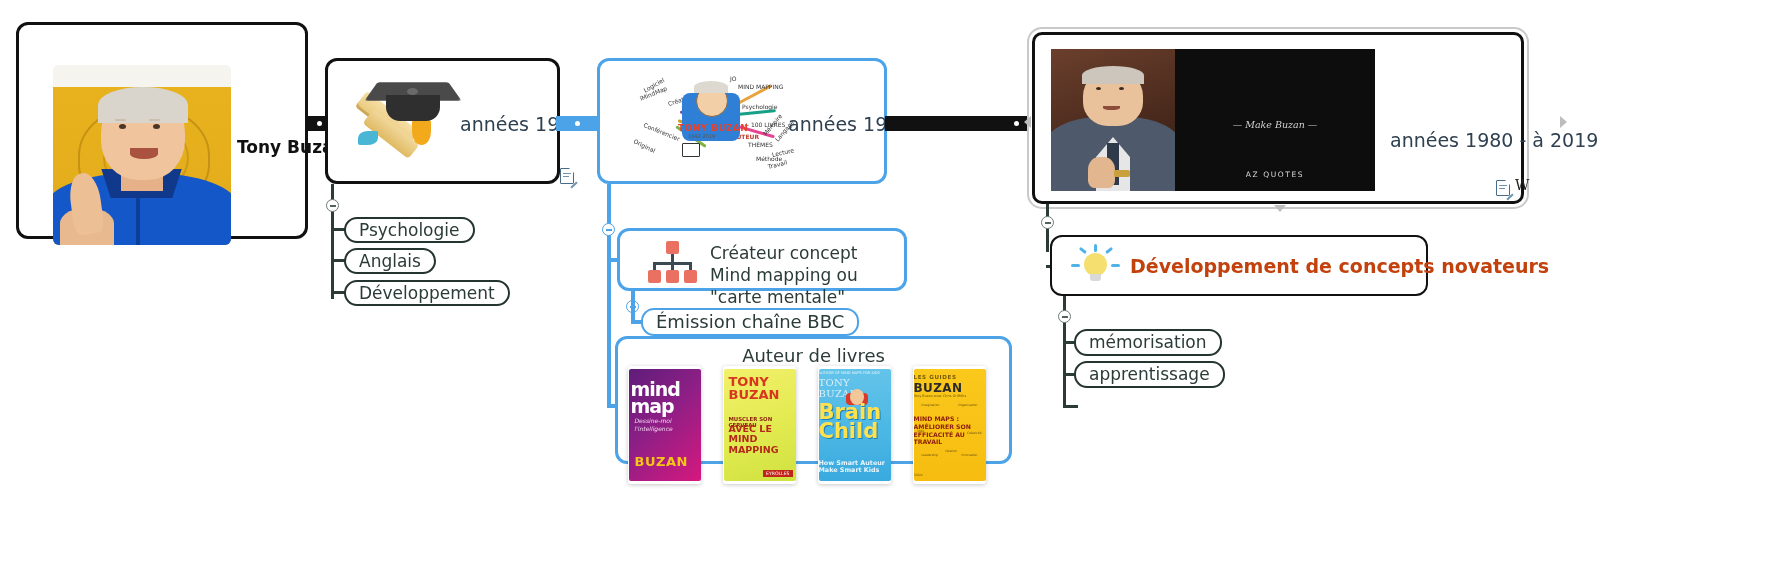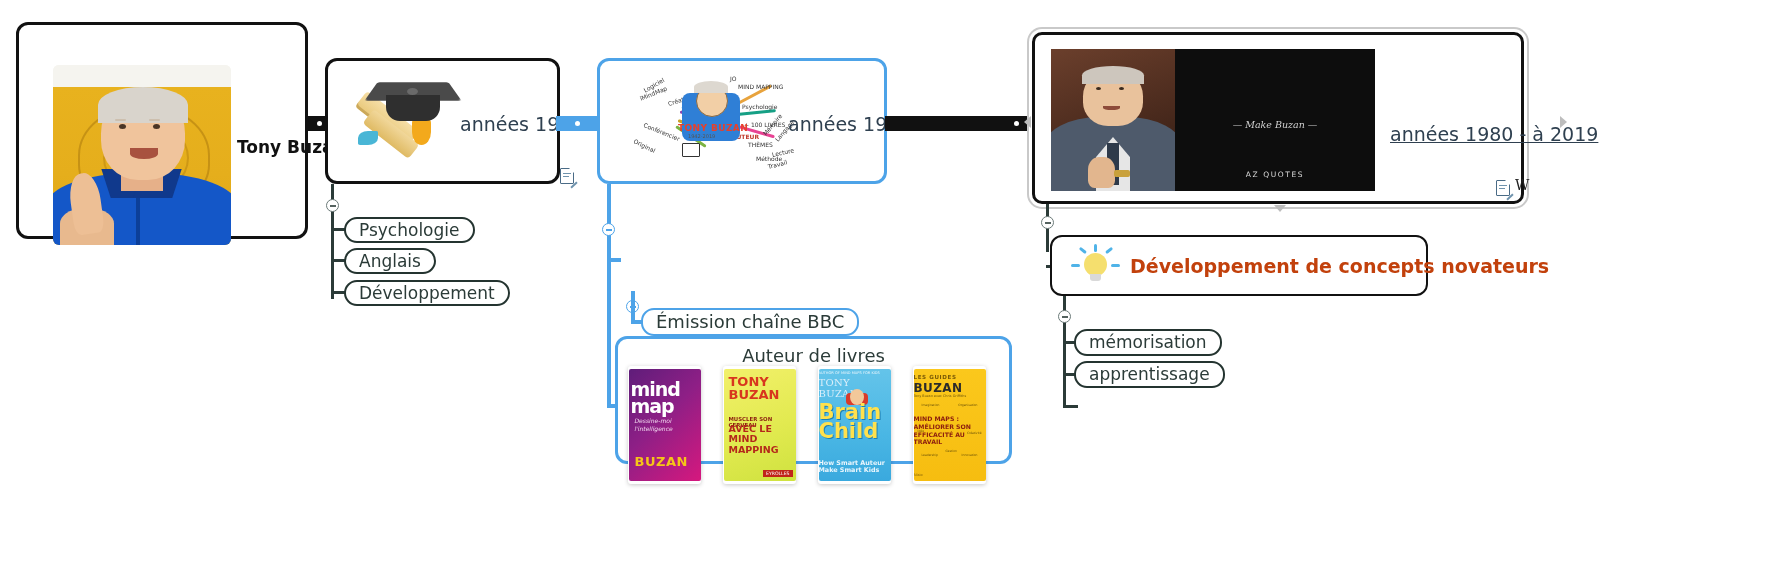--- a/index.html
+++ b/index.html
@@ -332,20 +332,35 @@
     </div>
     <div class="nodelabel" style="left:188px;top:52px;">années 1970</div>
   </div>
 
   <div class="conn blue" style="left:607px;top:184px;width:4px;height:224px;"></div>
   <div class="collapse b" style="left:602px;top:223px;">
       <i></i>
     </div>
 
   <div class="conn blue" style="left:607px;top:258px;width:14px;height:4px;"></div>
+  <div class="node node-blue" style="left:617px;top:228px;width:290px;height:63px;">
+    <div class="orgicon" style="left:25px;top:10px;">
+      <div class="sq" style="left:21px;top:0;"></div>
+      <div class="ln" style="left:26px;top:13px;width:2.5px;height:9px;"></div>
+      <div class="ln" style="left:8px;top:21px;width:38px;height:2.5px;"></div>
+      <div class="ln" style="left:8px;top:21px;width:2.5px;height:9px;"></div>
+      <div class="ln" style="left:26px;top:21px;width:2.5px;height:9px;"></div>
+      <div class="ln" style="left:44px;top:21px;width:2.5px;height:9px;"></div>
+      <div class="sq" style="left:3px;top:29px;"></div>
+      <div class="sq" style="left:21px;top:29px;"></div>
+      <div class="sq" style="left:39px;top:29px;"></div>
+    </div>
+    <div style="position:absolute;left:90px;top:12px;width:190px;font-size:17px;
+                line-height:1.28;color:#2b3b38;">Créateur concept Mind mapping ou "carte mentale"</div>
+  </div>
 
   <div class="collapse b" style="left:626px;top:300px;">
       <i></i>
     </div>
   <div class="conn blue" style="left:631px;top:320px;width:14px;height:4px;"></div>
   <div class="conn blue" style="left:631px;top:291px;width:4px;height:32px;"></div>
   <div class="pill blue" style="left:641px;top:308px;height:28px;line-height:24px;font-size:18px;">Émission chaîne BBC</div>
 
   <div class="conn blue" style="left:607px;top:404px;width:14px;height:4px;"></div>
   <div class="node node-blue" style="left:615px;top:336px;width:397px;height:128px;">
@@ -416,21 +431,21 @@
           <div class="qp-eyeR"></div>
           <div class="qp-mouth"></div>
         <div class="qp-hand"></div>
           <div class="qp-watch"></div>
       </div>
       <div class="qtext">
         <div class="q2">— Make Buzan —</div>
         <div class="q3">AZ QUOTES</div>
       </div>
     </div>
-    <div class="nodelabel" style="left:355px;top:88px;text-decoration:underline;">années 1980 - à 2019</div>
+    <div class="nodelabel" style="left:355px;top:94px;">années 1980 - à 2019</div>
   </div>
   <div class="noteicon" style="left:1496px;top:180px;">
     <div class="pg"></div>
       <div class="l1"></div>
       <div class="l2"></div>
       <div class="pen"></div>
   </div>
   <div class="wicon" style="left:1515px;top:177px;">W</div>
 
   <div class="sidearrow" style="left:1024px;top:116px;border-top:6px solid transparent;

